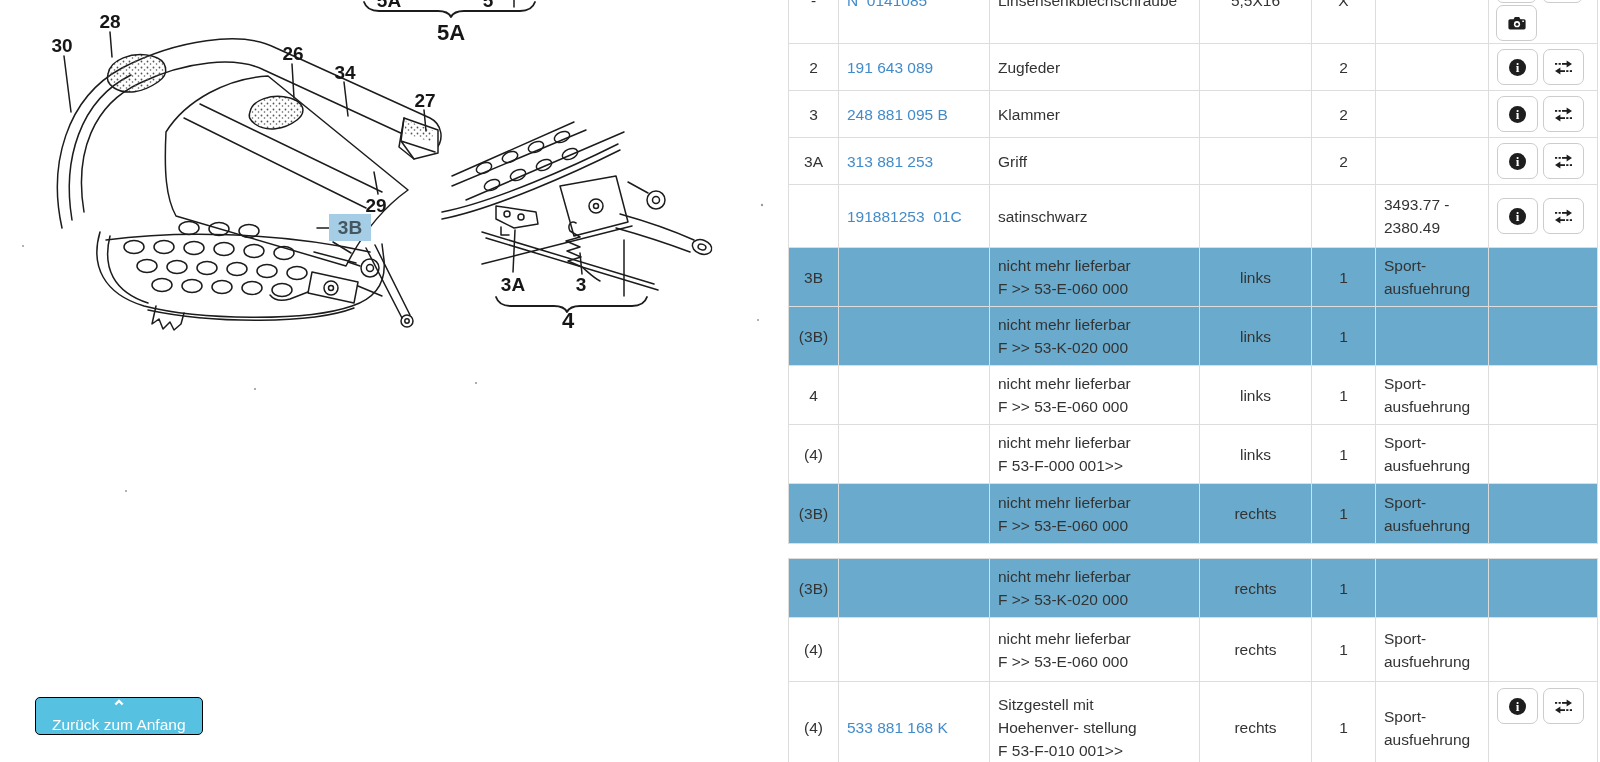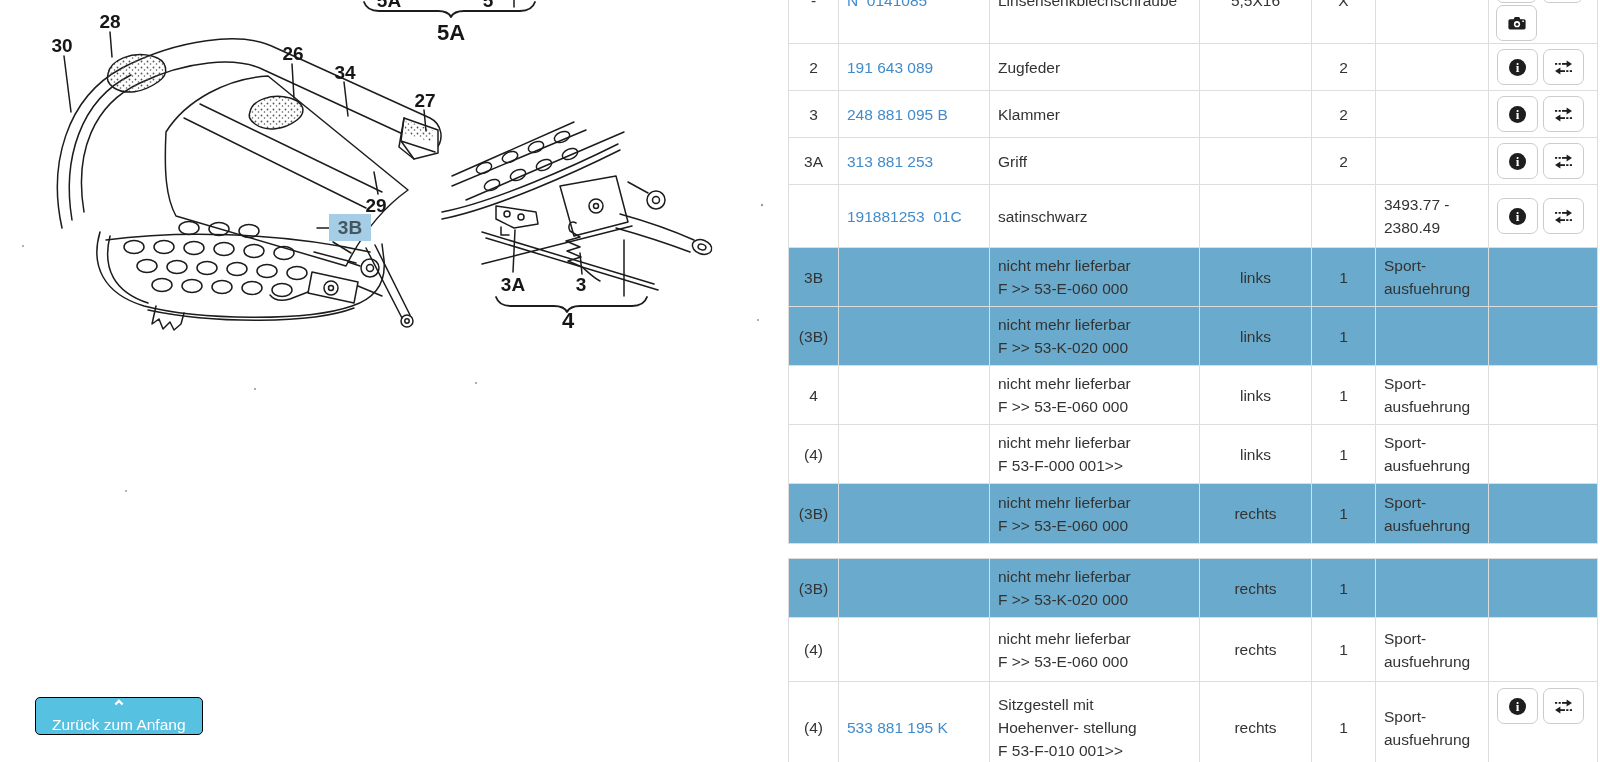--- a/index.html
+++ b/index.html
@@ -441,21 +441,21 @@
     <td class="c-dim">rechts</td>
     <td class="c-qty">1</td>
     <td class="c-mod">
               <div>Sport-</div>
               <div>ausfuehrung</div>
             </td>
     <td class="c-act"></td>
   </tr>
           <tr style="height: 92px;">
     <td class="c-pos">(4)</td>
-    <td class="c-part"><a class="pn">533 881 195 K</a></td>
+    <td class="c-part"><a class="pn">533 881 168 K</a></td>
     <td class="c-desc">
               <div>Sitzgestell mit</div>
               <div>Hoehenver- stellung</div>
               <div>F 53-F-010 001&gt;&gt;</div>
             </td>
     <td class="c-dim">rechts</td>
     <td class="c-qty">1</td>
     <td class="c-mod">
               <div>Sport-</div>
               <div>ausfuehrung</div>

